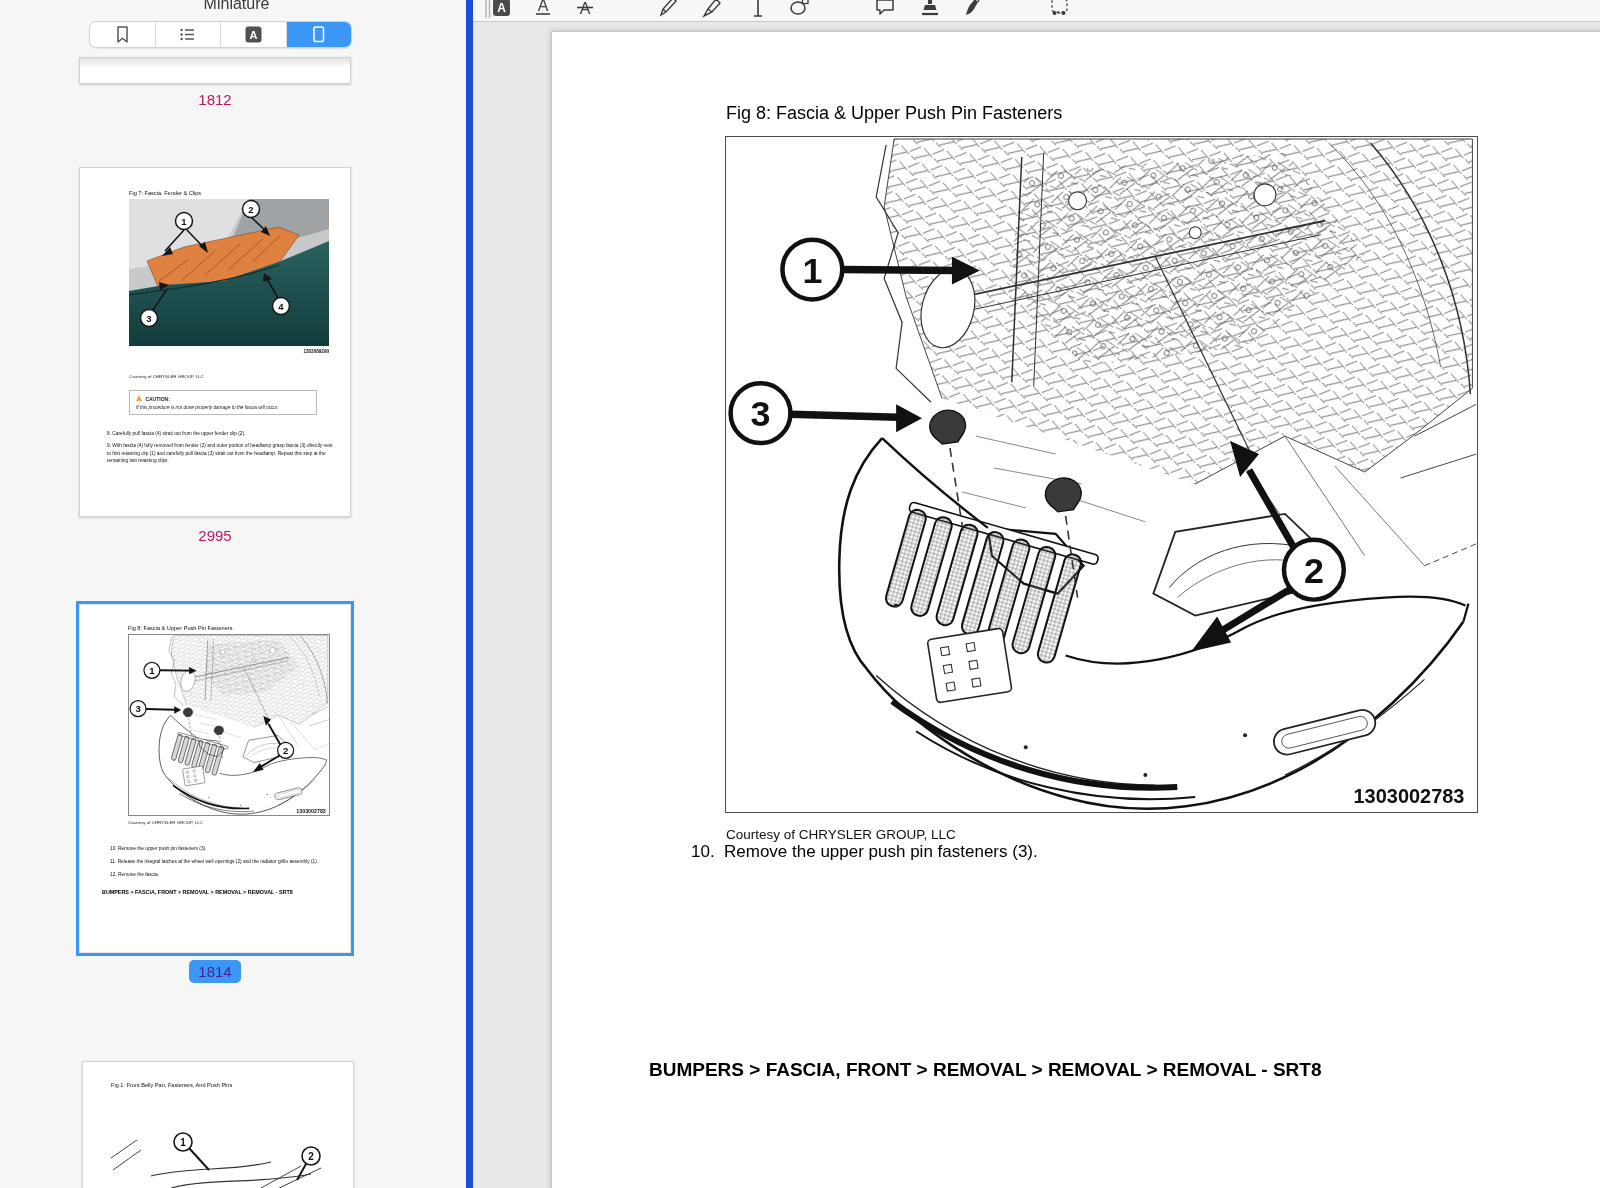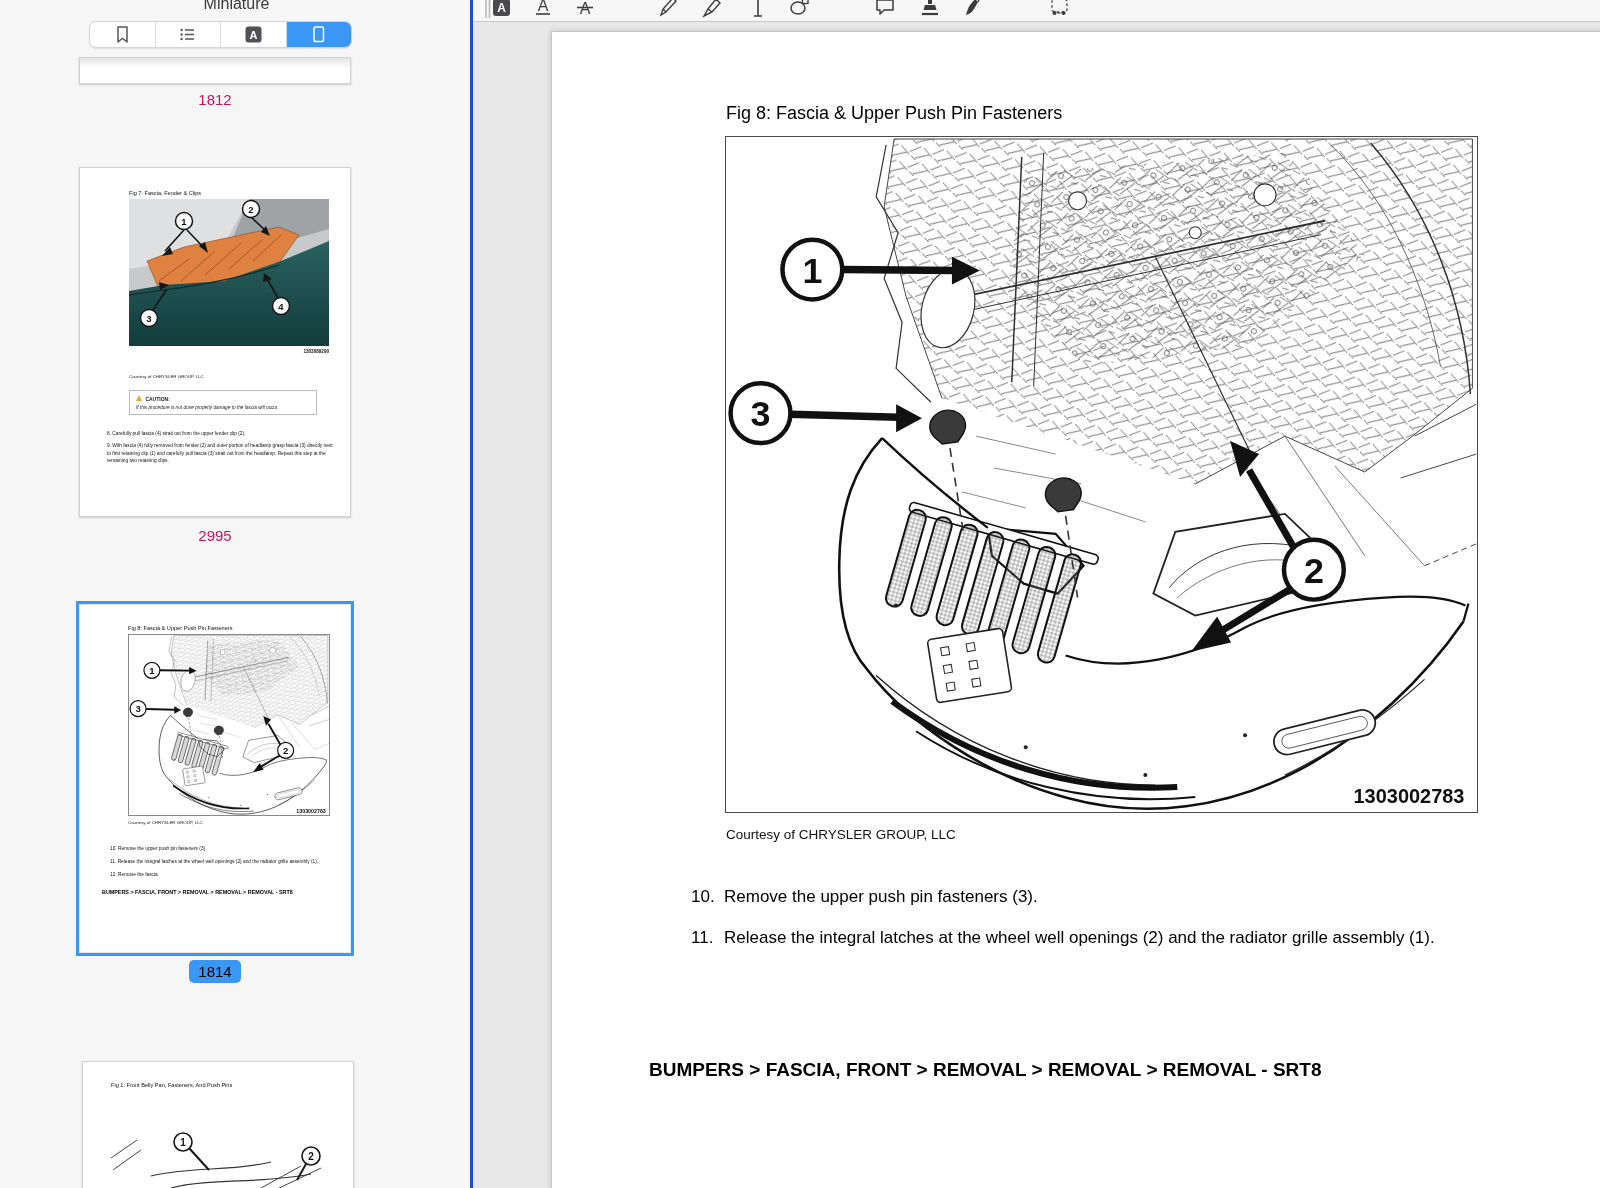--- a/index.html
+++ b/index.html
@@ -7,40 +7,40 @@
               font-family:"Liberation Sans", sans-serif; }
 
   
   #toolbar { position:absolute; left:473px; top:0; width:1127px; height:22px;
              background:#f7f7f7; border-bottom:1px solid #c9c9c9; overflow:hidden; }
   .tool-ic { position:absolute; top:-8px; width:24px; height:28px; color:#3c3c3e; }
   .tool-ic svg { width:24px; height:28px; display:block; }
 
   
   #sidebar { position:absolute; left:0; top:0; width:473px; height:1188px;
-             background:#f6f6f7; border-right:3px solid #1d4ed8; overflow:hidden; }
+             background:#f6f6f7; border-right:7px solid #1d4ed8; overflow:hidden; }
   #sidebar-title { position:absolute; left:0; top:-5px; width:473px; text-align:center;
                    font-size:16px; font-weight:400; color:#3a3a3a; }
   #segctl { position:absolute; left:89px; top:21px; width:263px; height:27px;
             background:#ffffff; border:1px solid #d4d4d4; border-radius:7px;
             display:flex; box-shadow:0 .5px 1px rgba(0,0,0,.08); overflow:hidden; }
   .seg { flex:1 1 0; display:flex; align-items:center; justify-content:center;
          border-right:1px solid #d9d9d9; }
   .seg:last-child { border-right:none; }
   .seg.sel { background:#3b97f5; }
   .seg svg { width:21px; height:21px; }
 
   .thumb-page { position:absolute; left:79px; width:272px; background:#fff;
                 border:1px solid #d2d2d2; box-shadow:0 1px 2px rgba(0,0,0,.18); }
   .thumb-page.selected { left:79px; border:1px solid #e8e8e8;
                 outline:3px solid #3b97f5; outline-offset:0; }
   .thumb-label { position:absolute; width:272px; left:79px; text-align:center;
                  font-size:15px; color:#be185d; }
   .thumb-badge { position:absolute; left:189px; width:52px; height:23px; border-radius:5px;
-                 background:#3b97f5; color:#000000; font-size:15px; text-align:center;
+                 background:#3b97f5; color:#4c1d95; font-size:15px; text-align:center;
                  line-height:23px; }
   .mini-title { position:absolute; font-size:5.6px; color:#111; white-space:nowrap; }
   .mini-num   { position:absolute; font-size:4.6px; font-weight:bold; color:#111; }
   .mini-courtesy { position:absolute; font-size:4.4px; color:#222; white-space:nowrap; }
   .mini-step  { position:absolute; font-size:4.8px; color:#111; line-height:1.6; }
   .mini-bread { position:absolute; font-size:5.4px; font-weight:bold; color:#000; white-space:nowrap; }
   .mini-caution { position:absolute; border:0.5px solid #bbb; background:#fff; padding:4px 6px; }
   .mini-caution .ct { font-size:5px; font-weight:bold; color:#222; }
   .mini-caution .cb { font-size:4.7px; font-style:italic; color:#222; margin-top:3px; }
   .warn-tri { display:inline-block; width:0; height:0; border-left:3.5px solid transparent;
@@ -396,20 +396,18 @@
     <div id="fig-title">Fig 8: Fascia &amp; Upper Push Pin Fasteners</div>
 
     <div id="fig-box">
       <svg width="751" height="675" viewBox="0 0 752 677">
         <use href="#fig8art" xlink:href="#fig8art"></use>
       </svg>
     </div>
 
     <div id="courtesy">Courtesy of CHRYSLER GROUP, LLC</div>
 
-    <div class="step" style="top:855px">
+    <div class="step" style="top:810px">
       <span class="n">10.</span><span>Remove the upper push pin fasteners (3).</span></div>
-    <div class="step" style="top:896px">
-      <span class="n">11.</span><span>Release the integral latches at the wheel well openings (2) and the radiator grille assembly (1).</span></div>
 
     <div id="breadcrumb">BUMPERS &gt; FASCIA, FRONT &gt; REMOVAL &gt; REMOVAL &gt; REMOVAL - SRT8</div>
   </div>
 </div>
 
 </body></html>

